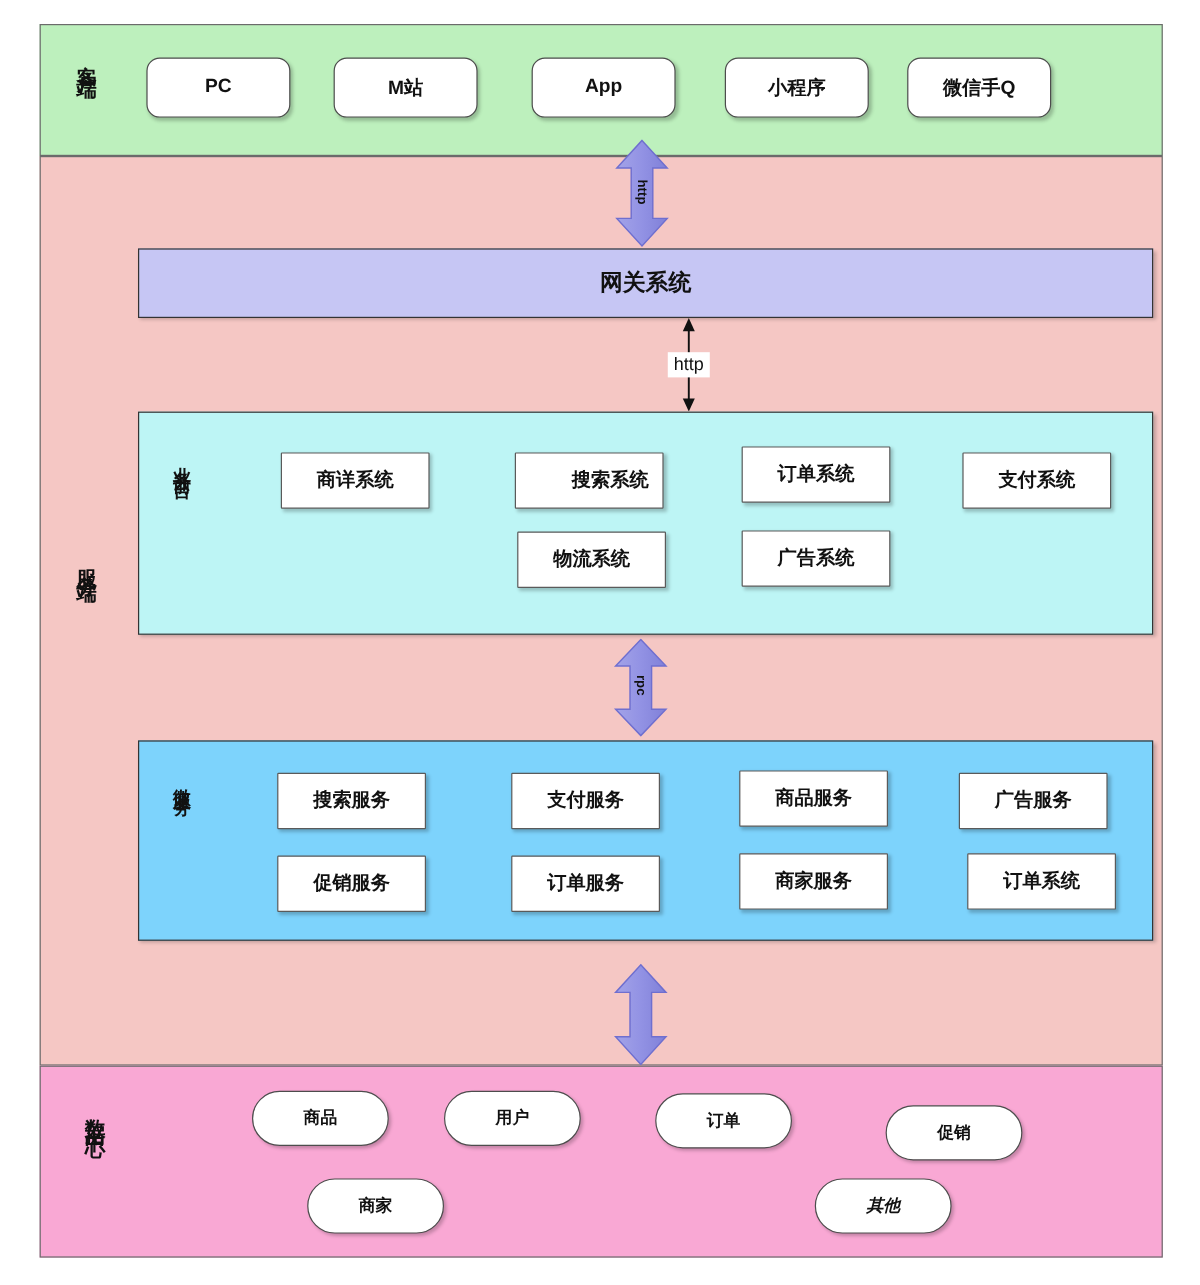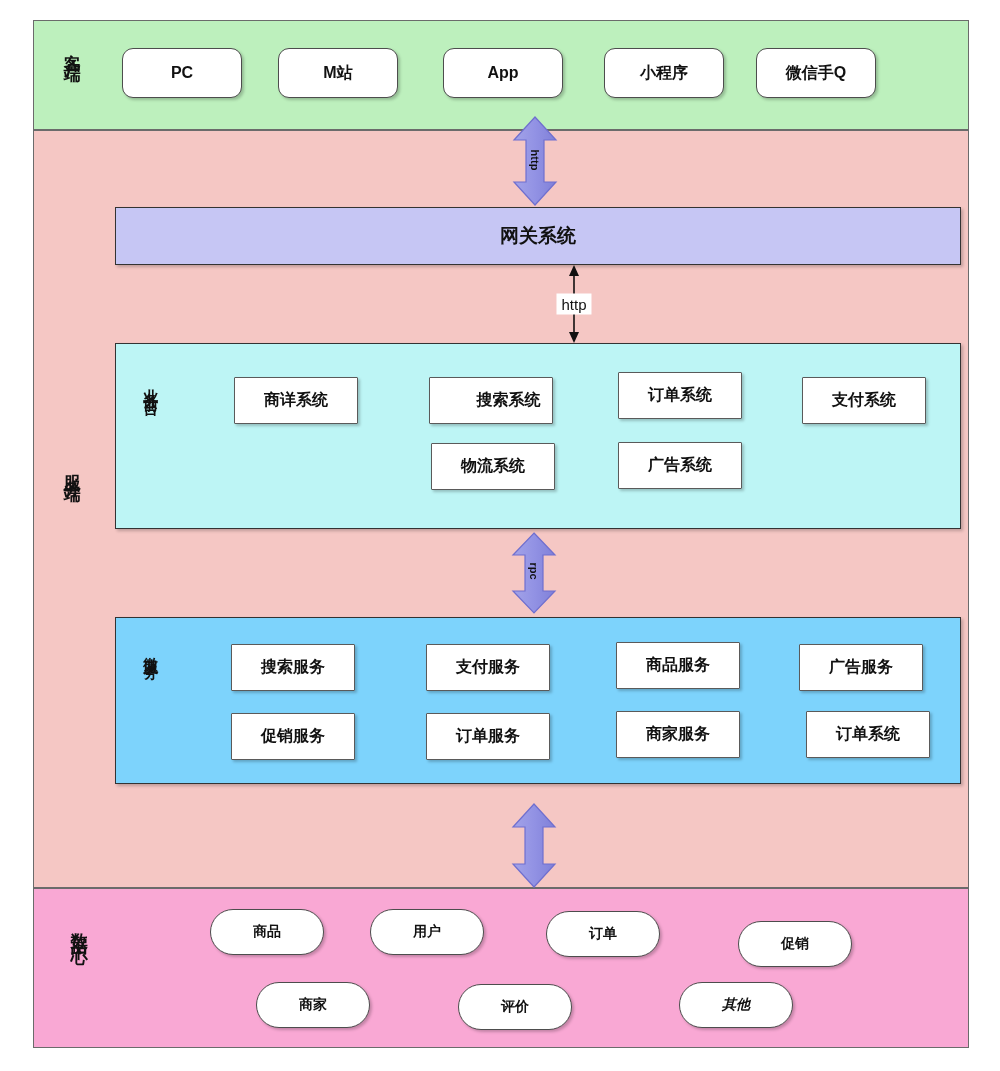--- a/index.html
+++ b/index.html
@@ -306,17 +306,16 @@
 
   <div class="band band-data">
     <div class="side-label side-data">数据中心</div>
 
     <div class="pill" style="left:176px; top:20px;">商品</div>
     <div class="pill" style="left:336px; top:20px;">用户</div>
     <div class="pill" style="left:512px; top:22px;">订单</div>
     <div class="pill" style="left:704px; top:20px;margin-top:12px;">促销</div>
 
     <div class="pill" style="left:222px; top:93px;">商家</div>
-    <div class="pill" style="left:424px; top:95px;">评价</div>
     <div class="pill" style="left:645px; top:93px;font-style:italic;">其他</div>
   </div>
 
 </div>
 
 </body></html>

